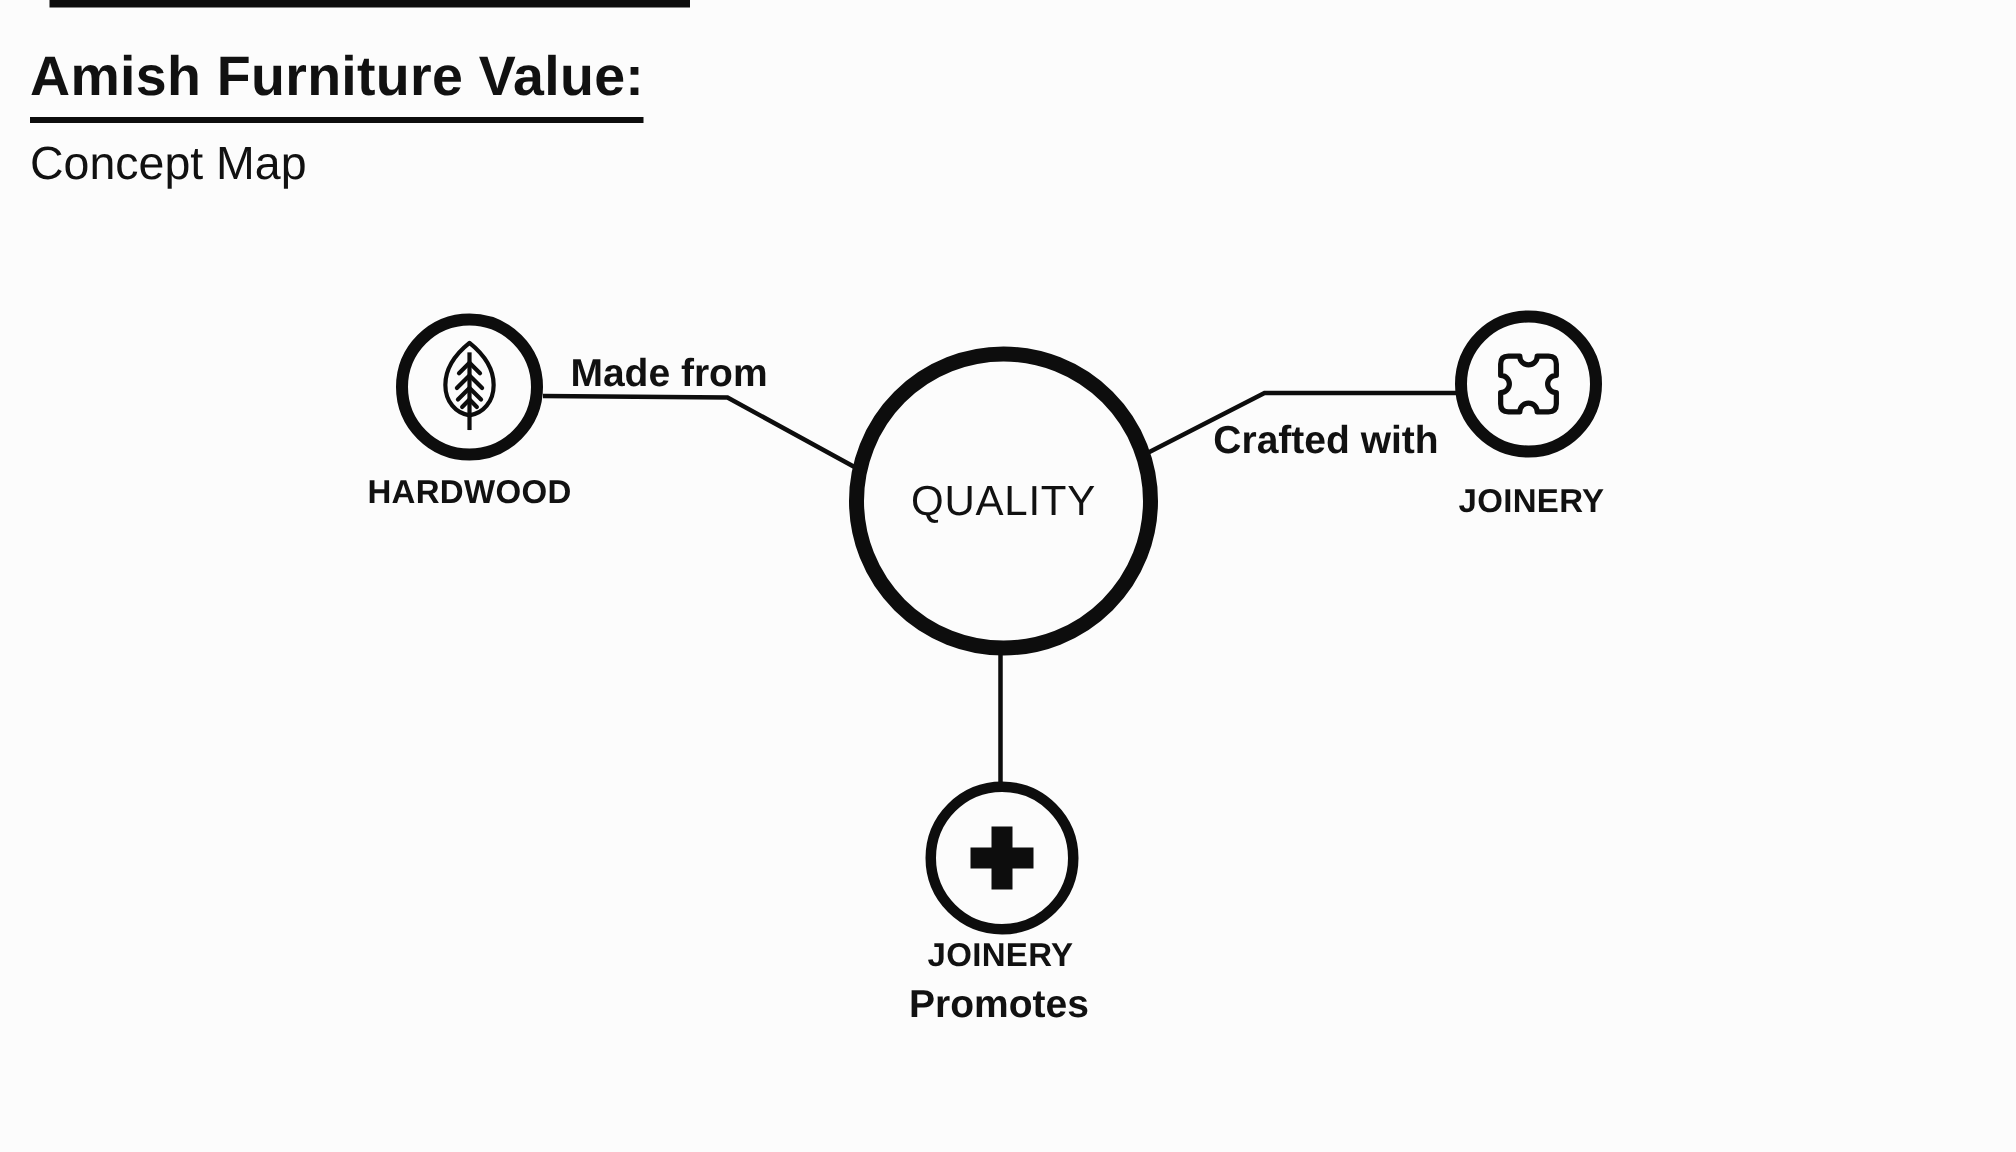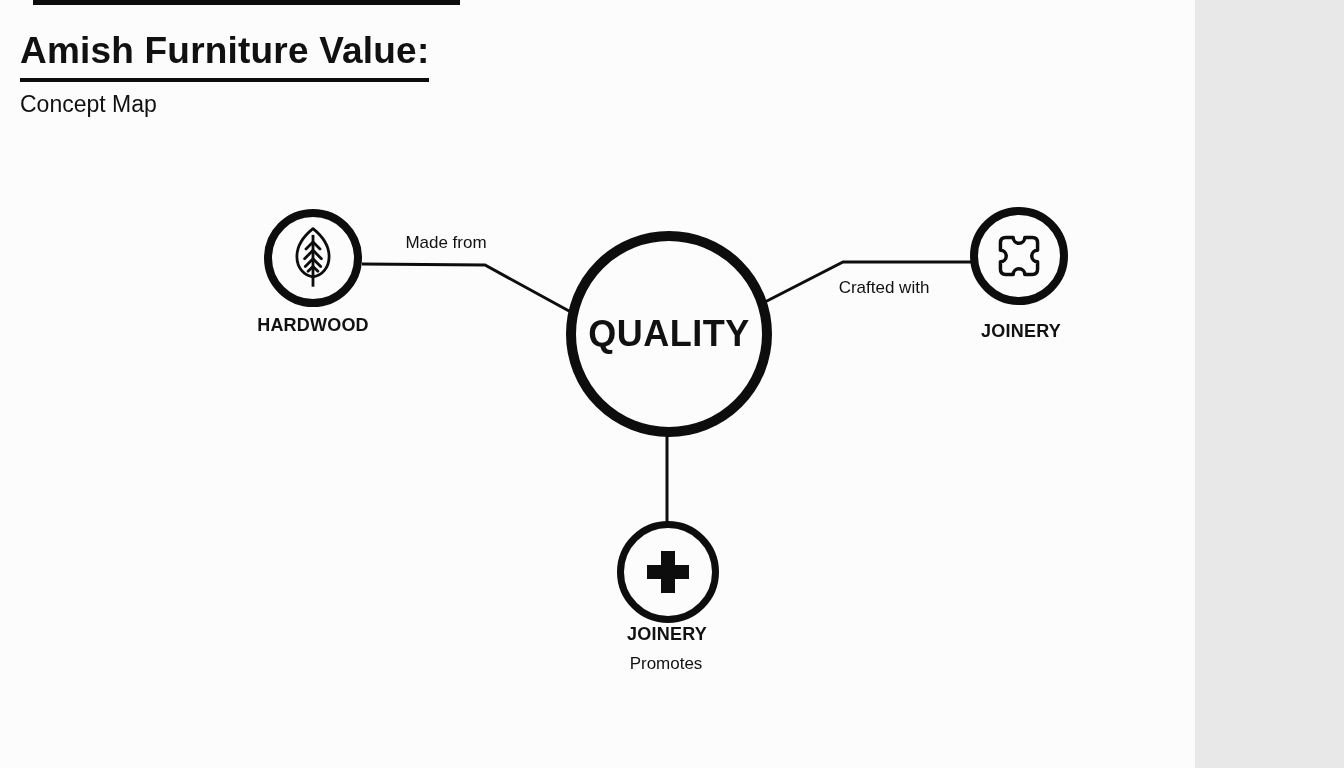--- a/index.html
+++ b/index.html
@@ -1,18 +1,18 @@
 <!DOCTYPE html>
 <html><head>
 <meta charset="utf-8">
 <style>
   html, body { margin: 0; padding: 0; background: #e8e8e8; }
   .canvas {
     position: relative;
-    width: 1195px;
+    width: 1344px;
     height: 768px;
     background: #fcfcfc;
     overflow: hidden;
     font-family: "Liberation Sans", "DejaVu Sans", sans-serif;
     color: #111111;
   }
 
   
   .top-strip {
     position: absolute;
@@ -25,21 +25,21 @@
   .title {
     font-size: 37px;
     font-weight: bold;
     letter-spacing: 0.2px;
     margin: 0;
     display: inline-block;
     padding-bottom: 6px;
     border-bottom: 4px solid #0d0d0d;
   }
   .subtitle {
-    font-size: 23px;
+    font-size: 31px;
     font-weight: normal;
     margin: 9px 0 0 0;
   }
 
   
   .connectors {
     position: absolute;
     left: 0; top: 0;
     width: 1344px; height: 768px;
   }
@@ -53,22 +53,22 @@
     display: flex;
     align-items: center;
     justify-content: center;
   }
   .node-center {
     left: 566px; top: 231px;
     width: 206px; height: 206px;
     border: 10px solid #0d0d0d;
   }
   .node-center .center-label {
-    font-size: 36px;
-    font-weight: bold;
+    font-size: 28px;
+    font-weight: normal;
     letter-spacing: 0.5px;
     text-align: right;
   }
   .node-hardwood {
     left: 264px; top: 209px;
     width: 98px; height: 98px;
     border: 8px solid #0d0d0d;
   }
   .node-joinery {
     left: 970px; top: 207px;
@@ -80,22 +80,22 @@
     width: 102px; height: 102px;
     border: 7px solid #0d0d0d;
   }
 
   
   .label {
     position: absolute;
     transform: translateX(-50%);
     white-space: nowrap;
   }
-  .node-label { font-size: 18px; font-weight: bold; letter-spacing: 0.2px; }
-  .edge-label { font-size: 17px; font-weight: normal; }
+  .node-label { font-size: 22px; font-weight: bold; letter-spacing: 0.2px; }
+  .edge-label { font-size: 26px; font-weight: bold; }
 
   .lbl-hardwood  { left: 313px;  top: 315px; }
   .lbl-joinery   { left: 1021px; top: 321px; }
   .lbl-healthy   { left: 667px;  top: 624px; }
   .lbl-made-from { left: 446px;  top: 233px; }
   .lbl-crafted   { left: 884px;  top: 230px; margin-top: 48px; }
   .lbl-promotes  { left: 666px;  top: 654px; text-align: center; }
 
   .icon-svg { display: block; }
 </style>

